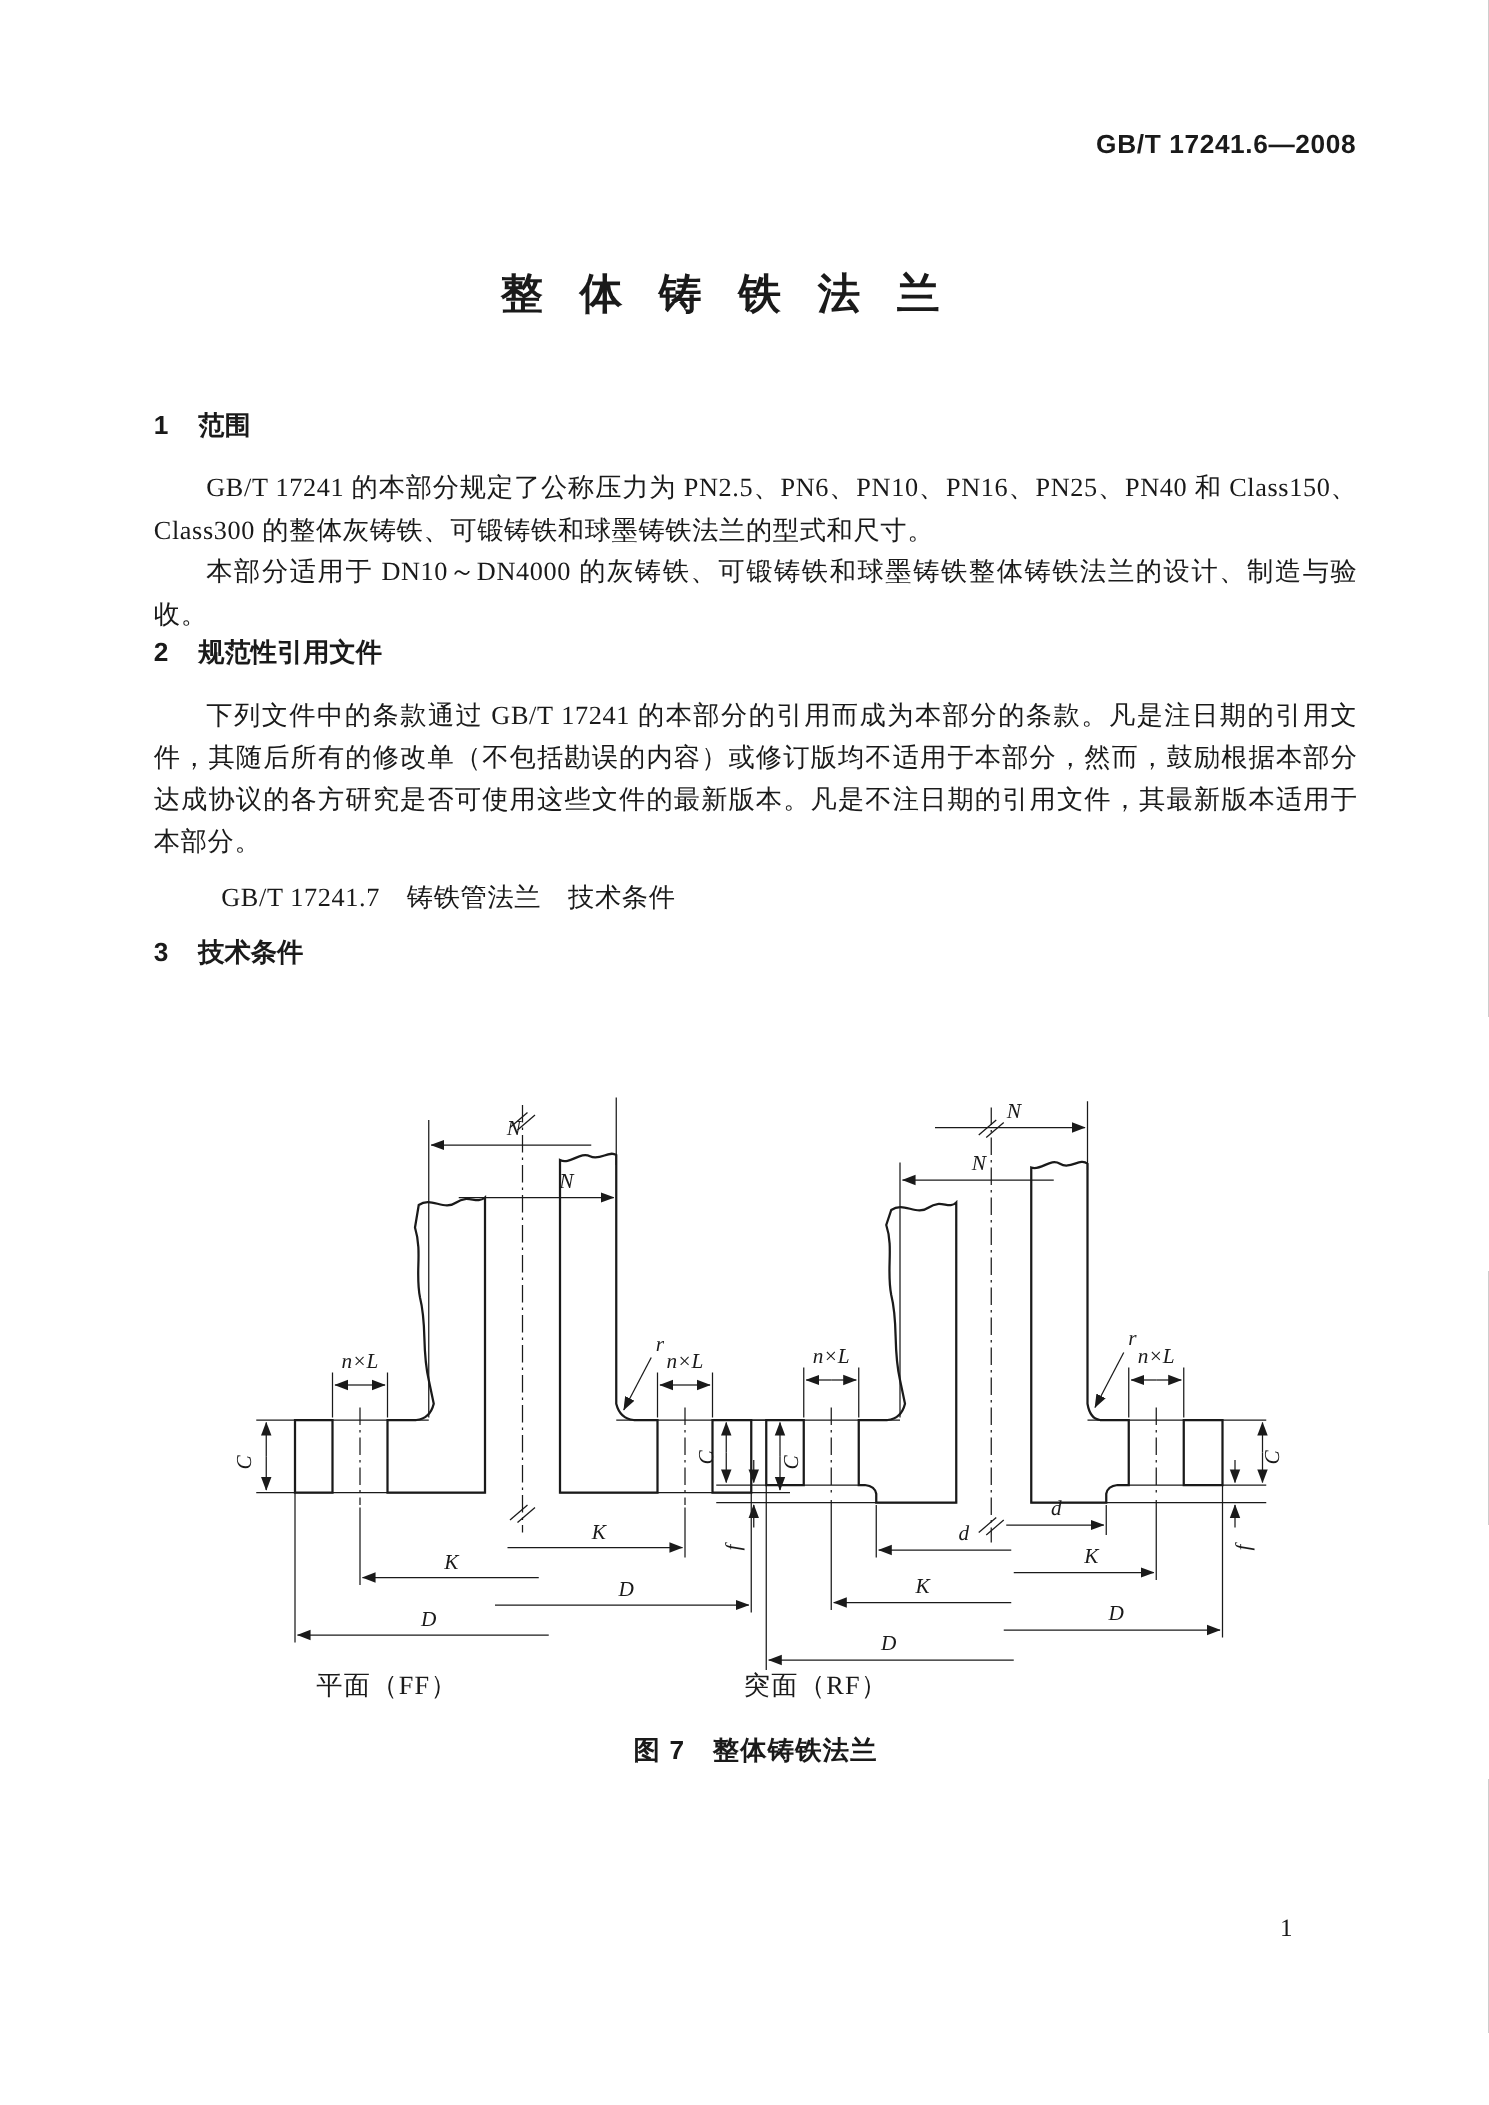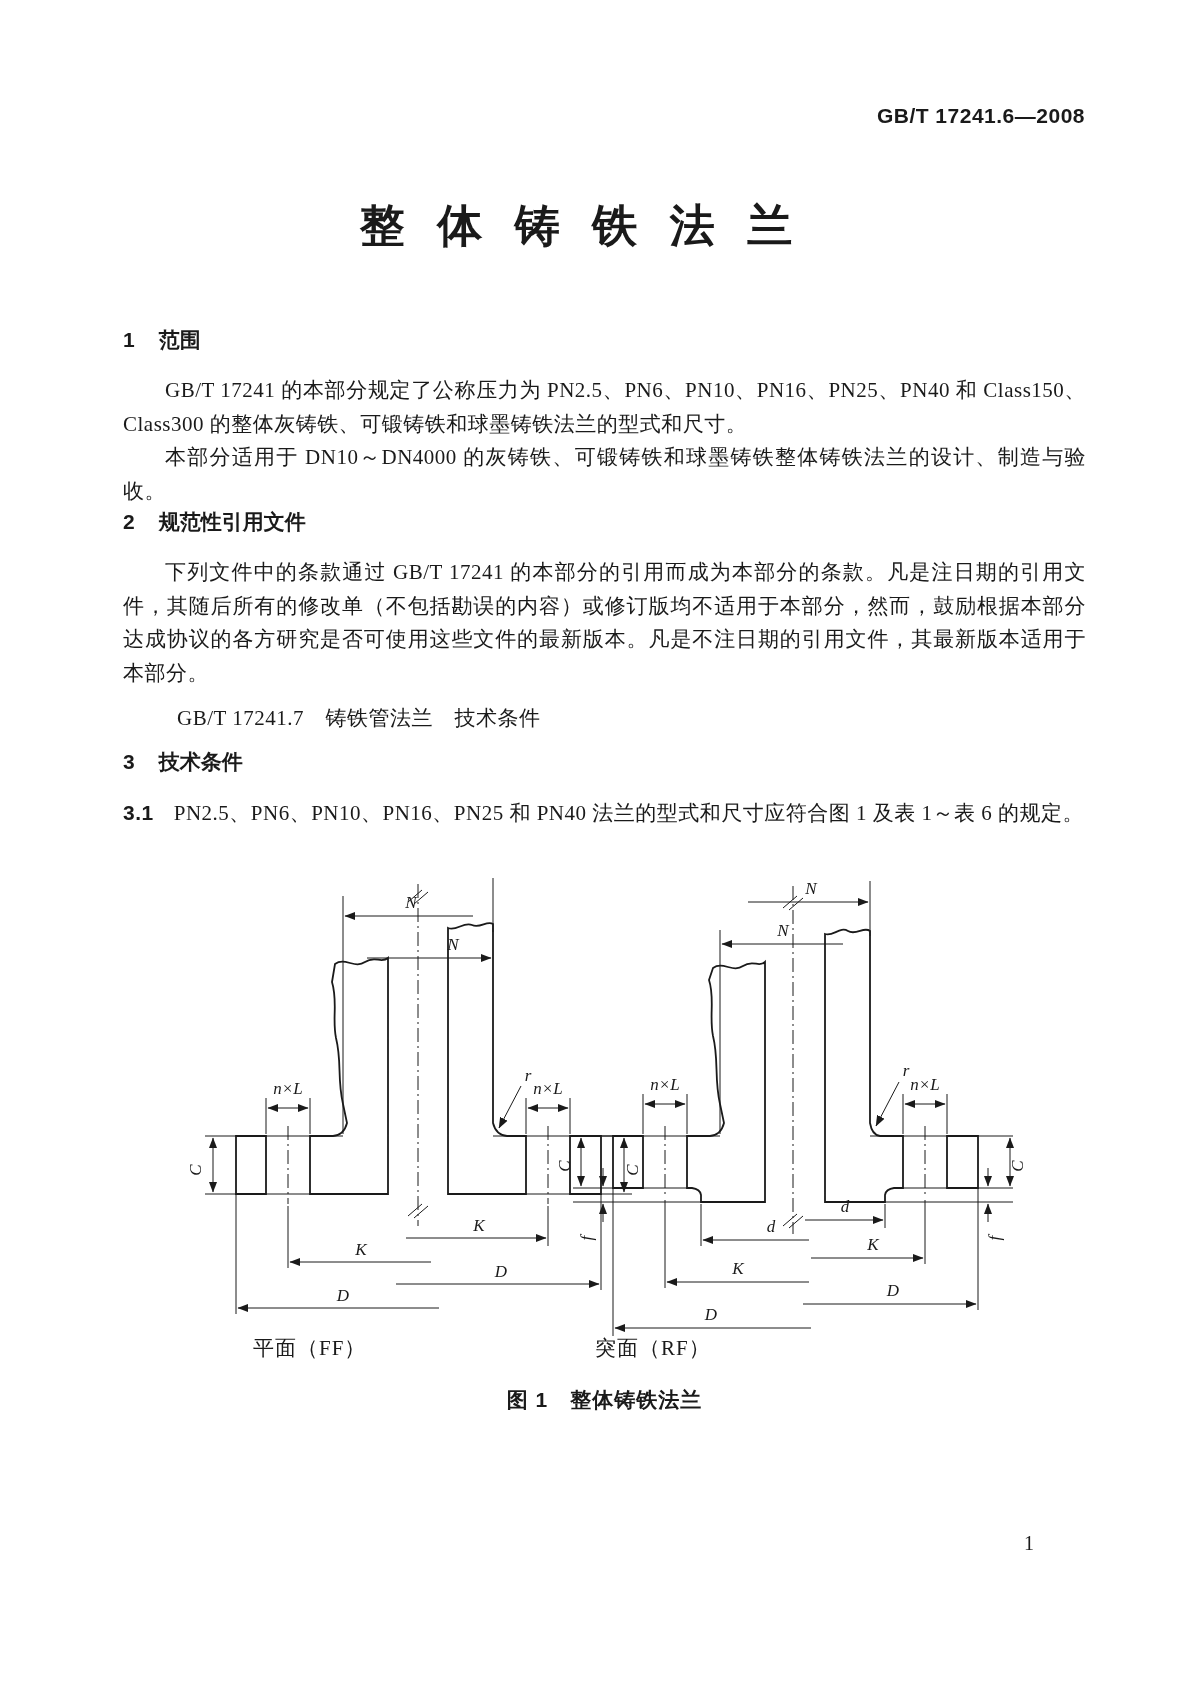--- a/index.html
+++ b/index.html
@@ -1,18 +1,18 @@
 <!DOCTYPE html>
 <html><head>
 <meta charset="utf-8">
 <style>
   html,body{margin:0;padding:0;background:#888;}
   .page{position:relative;width:1191px;height:1684px;margin:0 auto;background:#ffffff;color:#1a1a1a;overflow:hidden;}
   .hdr{position:absolute;top:104px;right:106px;font-family:"Liberation Sans",sans-serif;font-weight:bold;font-size:21px;letter-spacing:0.5px;}
-  .doc-title{position:absolute;top:196px;left:0;width:1162px;text-align:center;font-family:"Liberation Sans",sans-serif;font-weight:bold;font-size:45px;letter-spacing:10px;}
+  .doc-title{position:absolute;top:212px;left:0;width:1162px;text-align:center;font-family:"Liberation Sans",sans-serif;font-weight:bold;font-size:34px;letter-spacing:10px;}
   .content{position:absolute;top:326px;left:123px;width:963px;}
   h2.sec{font-family:"Liberation Sans",sans-serif;font-weight:bold;font-size:21px;margin:0 0 20px 0;}
   h2.sec .num{margin-right:24px;}
   p.body{font-family:"Liberation Serif","DejaVu Serif",serif;font-size:21px;line-height:33.5px;text-align:justify;text-indent:2em;letter-spacing:0.5px;margin:0;}
   p.ref{font-family:"Liberation Serif","DejaVu Serif",serif;font-size:21px;line-height:33.5px;text-indent:2em;letter-spacing:0.5px;margin:12px;}
   .mt{margin-top:27px;}
   p.clause{font-family:"Liberation Serif","DejaVu Serif",serif;font-size:21px;line-height:33.5px;letter-spacing:0.5px;margin:0 0 6px 0;}
   p.clause .cnum{font-family:"Liberation Sans",sans-serif;font-weight:bold;margin-right:20px;}
   .figure{position:absolute;top:836px;left:123px;width:963px;height:600px;}
   .svg-ff{position:absolute;left:58px;top:0;}
@@ -47,23 +47,20 @@
 
     <h2 class="sec mt">
       <span class="num">2</span><span>规范性引用文件</span>
     </h2>
     <p class="body">下列文件中的条款通过 GB/T 17241 的本部分的引用而成为本部分的条款。凡是注日期的引用文件，其随后所有的修改单（不包括勘误的内容）或修订版均不适用于本部分，然而，鼓励根据本部分达成协议的各方研究是否可使用这些文件的最新版本。凡是不注日期的引用文件，其最新版本适用于本部分。</p>
     <p class="ref">GB/T 17241.7　铸铁管法兰　技术条件</p>
 
     <h2 class="sec mt">
       <span class="num">3</span><span>技术条件</span>
     </h2>
-    <p class="clause">
-      <span class="cnum">3.1</span><span>PN2.5、PN6、PN10、PN16、PN25 和 PN40 法兰的型式和尺寸应符合图 1 及表 1～表 6 的规定。</span>
-    </p>
   </div>
 
   <div class="figure">
 
     <svg class="svg-ff" width="475" height="500" viewBox="0 0 475 500">
       <defs>
         <pattern id="ffh" width="8" height="8" patternUnits="userSpaceOnUse" patternTransform="rotate(-45)">
           <line x1="0" y1="0" x2="0" y2="8" stroke="#1a1a1a" stroke-width="1.1"></line>
         </pattern>
         <marker id="ffA" viewBox="0 0 10 10" refX="9.5" refY="5" markerWidth="11" markerHeight="11" orient="auto">
@@ -234,18 +231,18 @@
         <text x="228" y="396">d</text>
         <text x="330" y="414">K</text>
         <text x="195" y="438">K</text>
         <text x="350" y="460">D</text>
         <text x="168" y="484">D</text>
       </g>
     </svg>
 
     <div class="cap cap-left">平面（FF）</div>
     <div class="cap cap-right">突面（RF）</div>
-    <div class="fig-caption">图 1　整体铸铁法兰</div>
+    <div class="fig-caption">图 7　整体铸铁法兰</div>
   </div>
 
   <div class="pageno">1</div>
 
 </div>
 
 </body></html>

